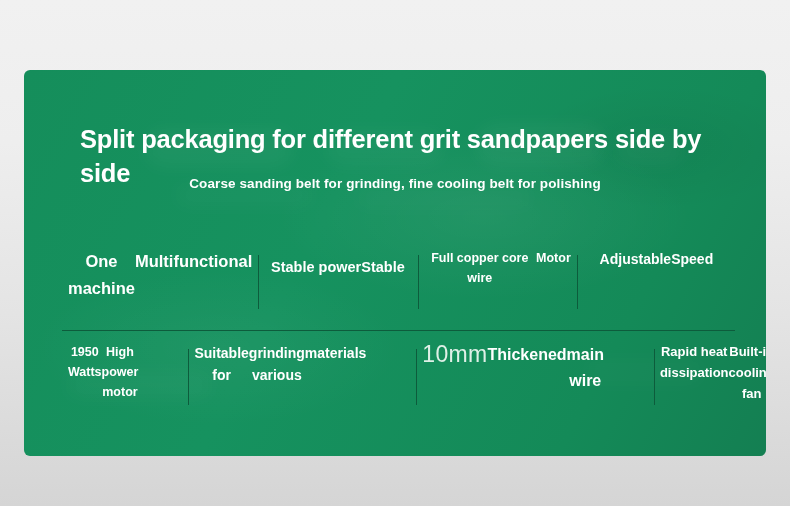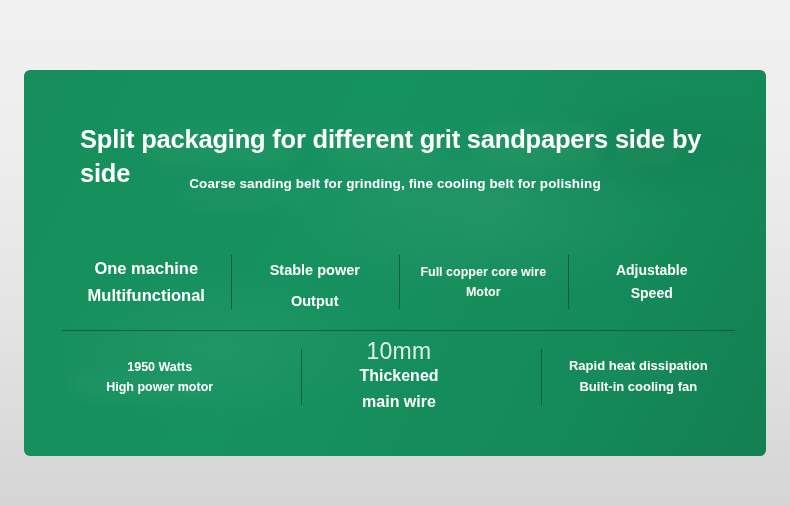--- a/index.html
+++ b/index.html
@@ -84,21 +84,21 @@
     left: 38px;
     top: 272px;
     width: 674px;
     height: 70px;
     gap: 44px;
   }
 
   .feature-cell {
     flex: 1 1 0;
     display: flex;
-    flex-direction: column;
+    flex-direction: row;
     justify-content: center;
     position: relative;
     color: #ffffff;
     text-align: center;
     padding: 0 6px;
     box-sizing: border-box;
   }
   .feature-cell + .feature-cell::before {
     content: "";
     position: absolute;
@@ -166,21 +166,21 @@
 
   <div class="feature-row" id="feature-row-1">
 
     <div class="feature-cell c1-1">
       <span class="cell-line">One machine</span>
       <span class="cell-line">Multifunctional</span>
     </div>
 
     <div class="feature-cell c1-2">
       <span class="cell-line">Stable power</span>
-      <span class="cell-line">Output</span>
+      <span class="cell-line">Stable</span>
     </div>
 
     <div class="feature-cell c1-3">
       <span class="cell-line">Full copper core wire</span>
       <span class="cell-line">Motor</span>
     </div>
 
     <div class="feature-cell c1-4">
       <span class="cell-line">Adjustable</span>
       <span class="cell-line">Speed</span>
@@ -190,20 +190,25 @@
 
   <div id="row-divider"></div>
 
   <div class="feature-row" id="feature-row-2">
 
     <div class="feature-cell c2-1">
       <span class="cell-line">1950 Watts</span>
       <span class="cell-line">High power motor</span>
     </div>
 
+    <div class="feature-cell c2-2">
+      <span class="cell-line">Suitable for</span>
+      <span class="cell-line">grinding various</span>
+      <span class="cell-line">materials</span>
+    </div>
 
     <div class="feature-cell c2-3">
       <span class="cell-line measure-line">10mm</span>
       <span class="cell-line">Thickened</span>
       <span class="cell-line">main wire</span>
     </div>
 
     <div class="feature-cell c2-4">
       <span class="cell-line">Rapid heat dissipation</span>
       <span class="cell-line">Built-in cooling fan</span>

